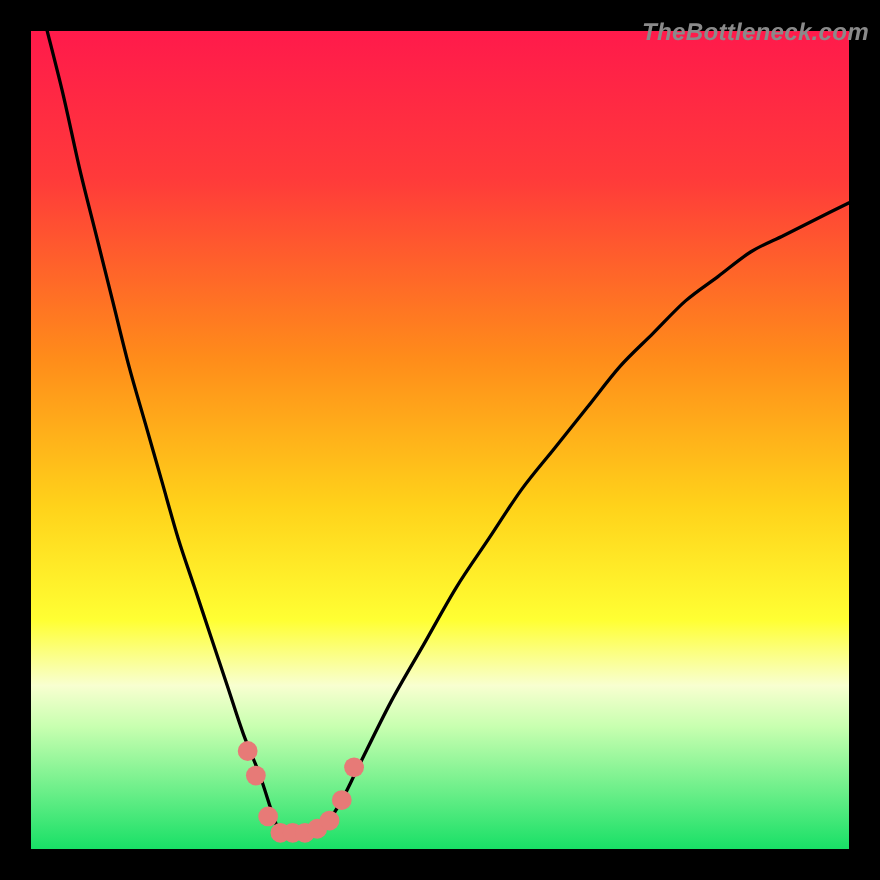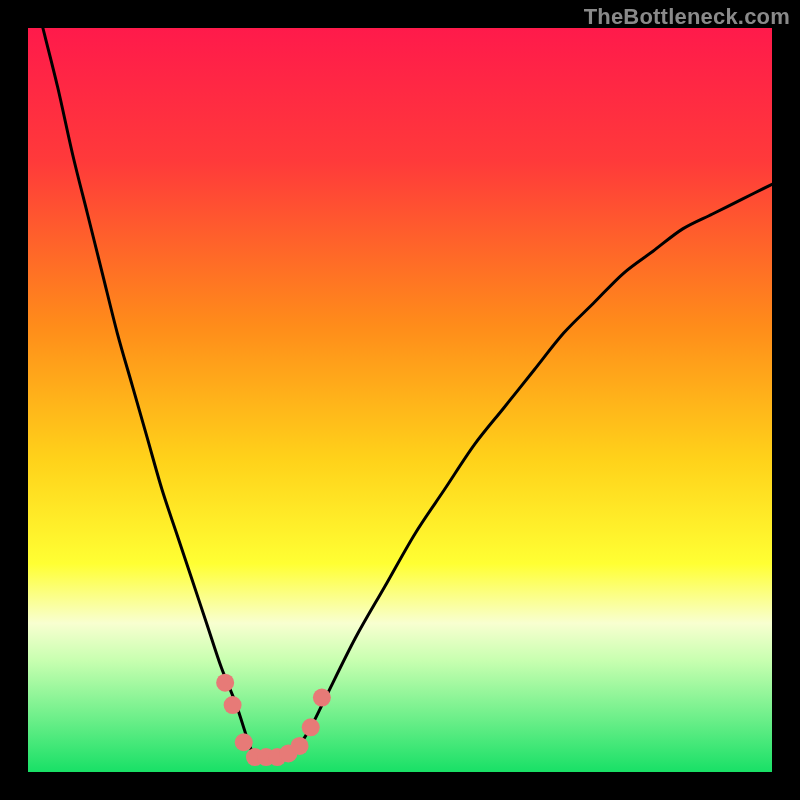--- a/index.html
+++ b/index.html
@@ -21,28 +21,29 @@
   .plot {
     position: absolute;
     left: 28px;
     top: 28px;
     width: 744px;
     height: 744px;
     overflow: hidden;
   }
   .watermark {
     position: absolute;
-    top: 4px;
+    top: 16px;
     right: 10px;
     font-family: Arial, Helvetica, sans-serif;
     font-size: 22px;
     font-weight: 600;
     color: #8a8a8a;
     letter-spacing: 0.2px;
     user-select: none;
+    font-style: italic;
   }
   svg { display: block; }
 </style>
 </head>
 <body>
 
 <div class="frame">
   <div class="plot">
     <svg id="chart-svg" width="744" height="744" viewBox="0 0 744 744">
         <defs>

